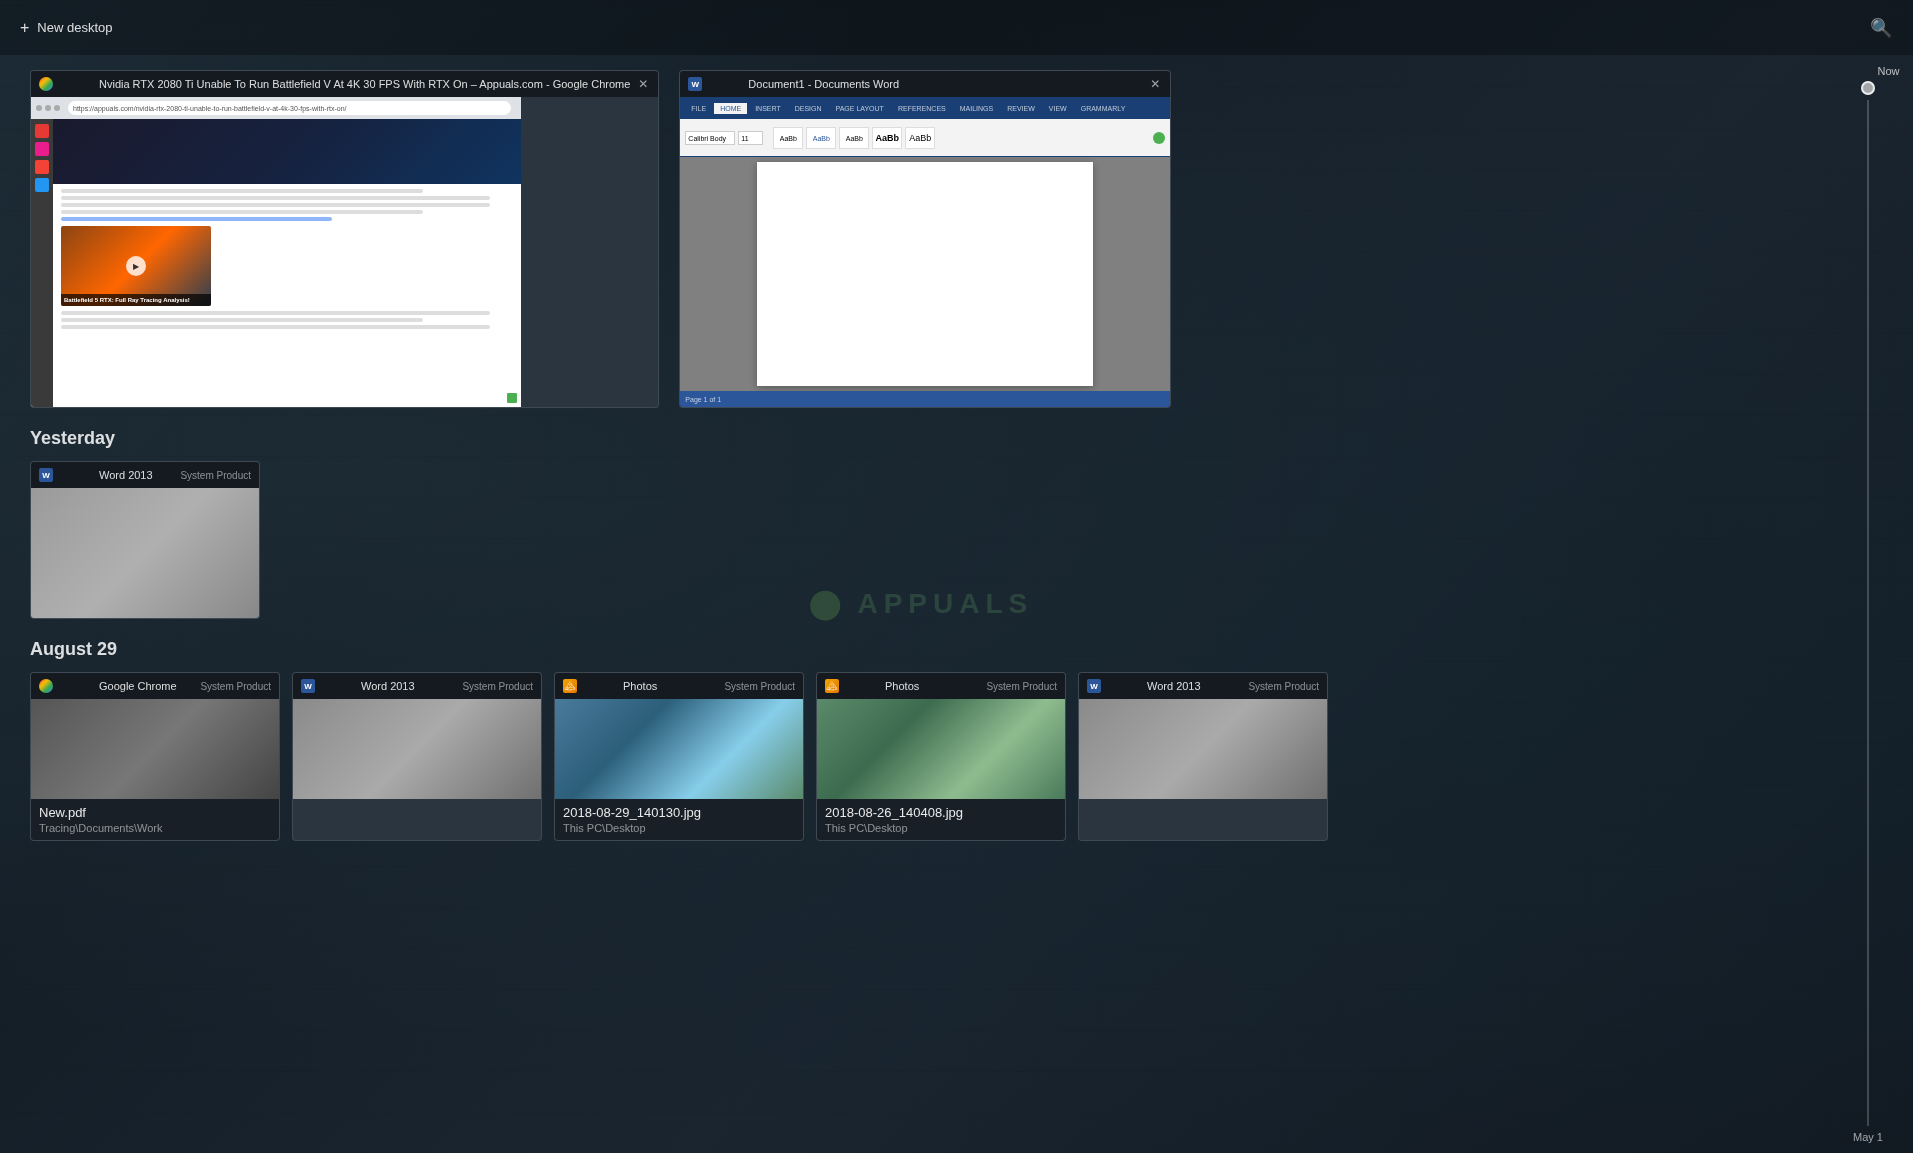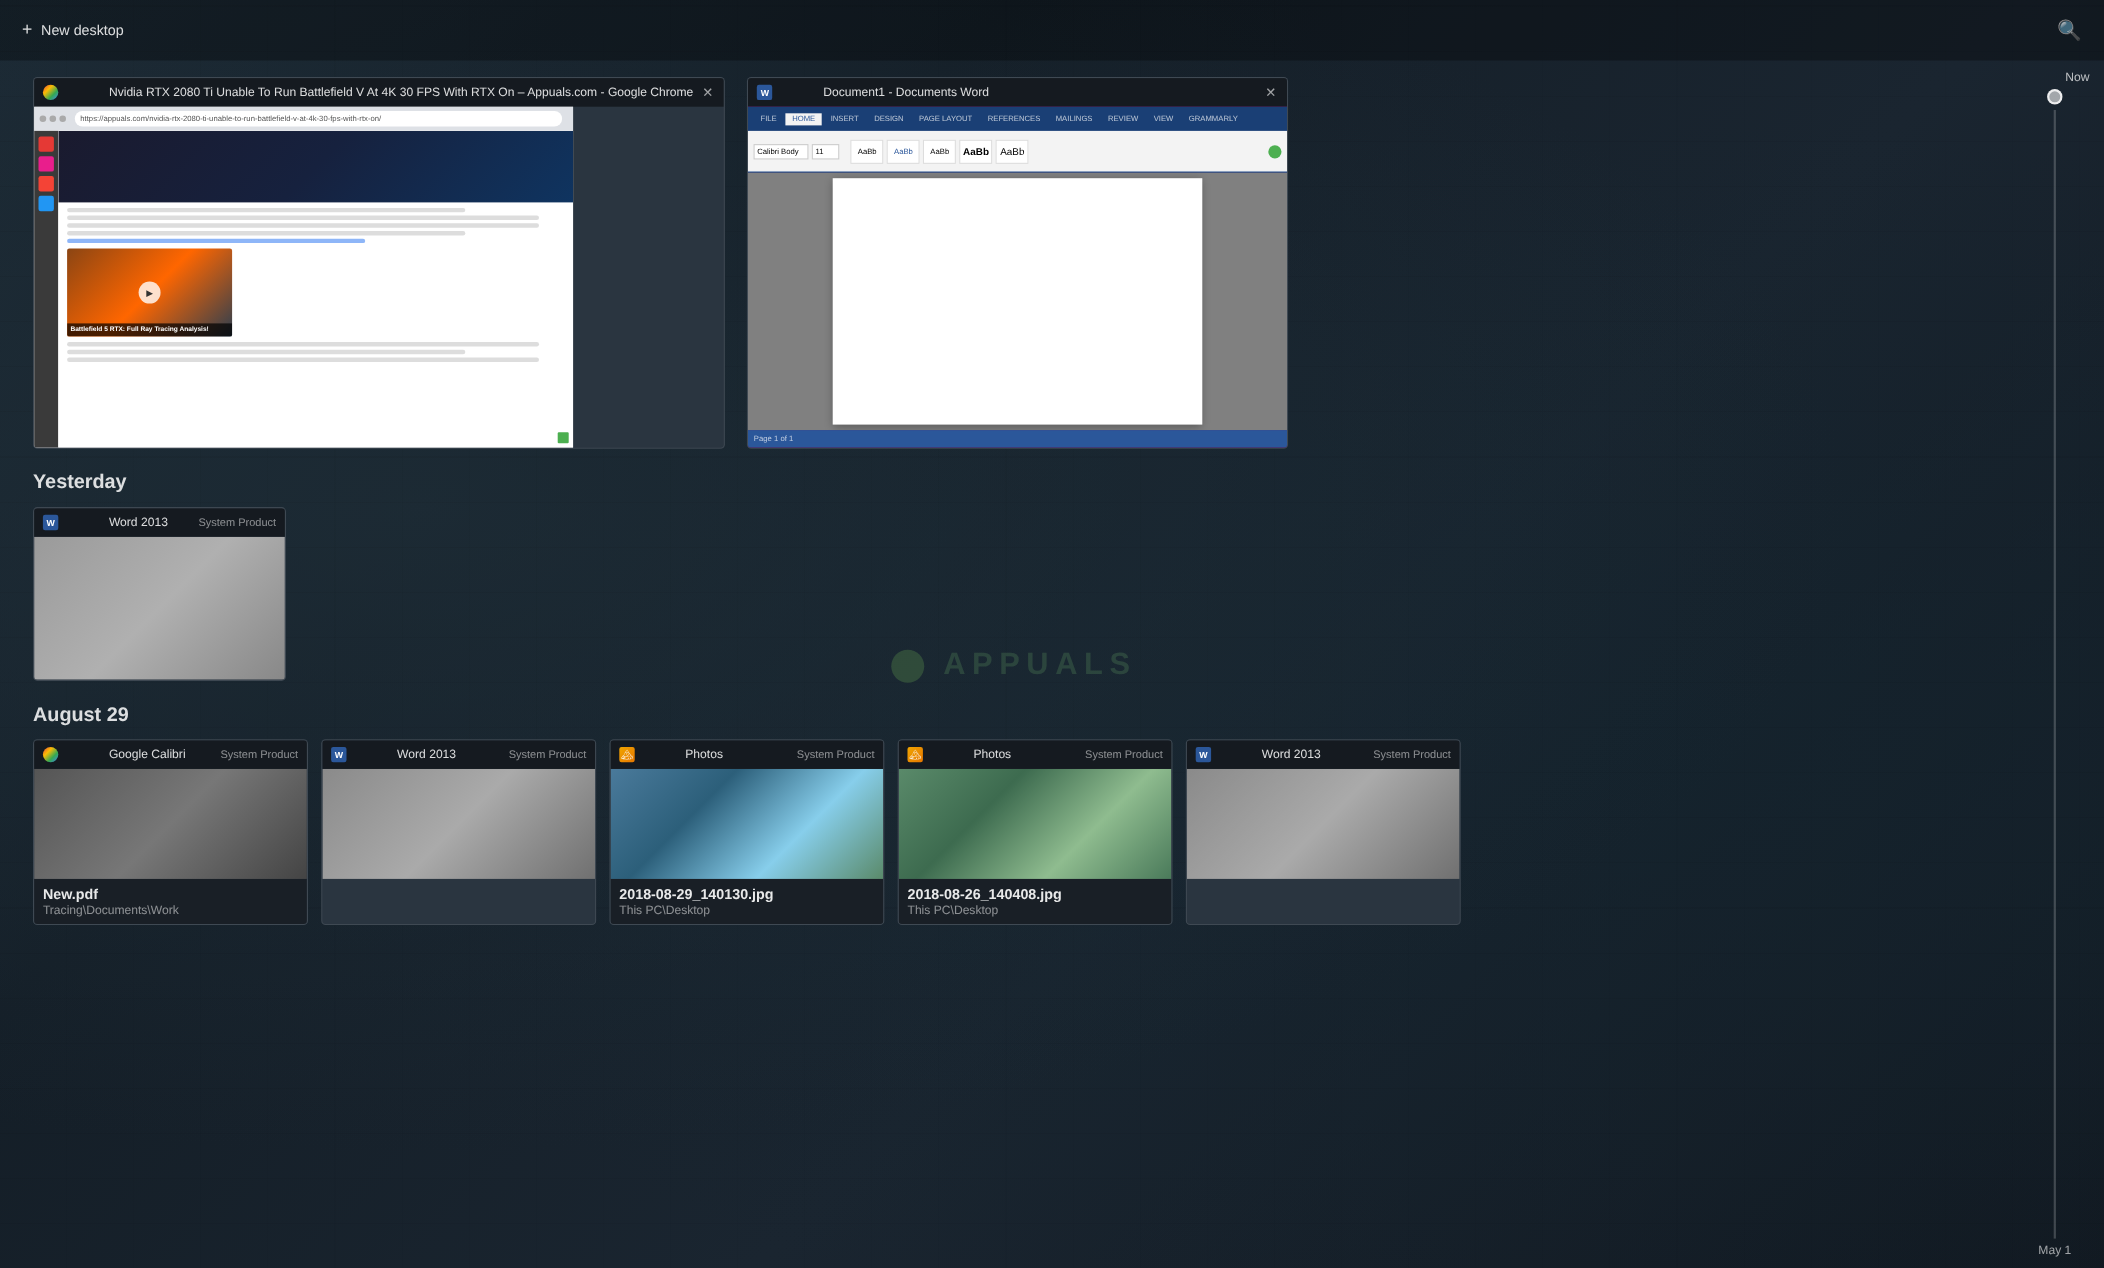--- a/index.html
+++ b/index.html
@@ -514,21 +514,21 @@
     }
 
     .aug-card-info {
       padding: 6px 8px;
       background: rgba(0,0,0,0.4);
     }
 
     .aug-card-filename {
       font-size: 13px;
       color: rgba(255,255,255,0.9);
-      font-weight: 700;
+      font-weight: 400;
     }
 
     .aug-card-path {
       font-size: 11px;
       color: rgba(255,255,255,0.5);
       margin-top: 2px;
     }
 
     
     .photo-preview-1 {
@@ -731,21 +731,21 @@
       </div>
     </div>
 
     <div class="august-section">
       <div class="section-header">August 29</div>
       <div class="aug-cards-row">
 
         <div class="window-card aug-card">
           <div class="window-titlebar">
             <div class="chrome-icon"></div>
-            <span class="window-title">Google Calibri</span>
+            <span class="window-title">Google Chrome</span>
             <span class="system-product-tag">System Product</span>
           </div>
           <div class="window-preview" style="height:100px;">
             <div class="aug-preview-grey" style="background: linear-gradient(135deg, #555, #777, #444);"></div>
           </div>
           <div class="aug-card-info">
             <div class="aug-card-filename">New.pdf</div>
             <div class="aug-card-path">Tracing\Documents\Work</div>
           </div>
         </div>

